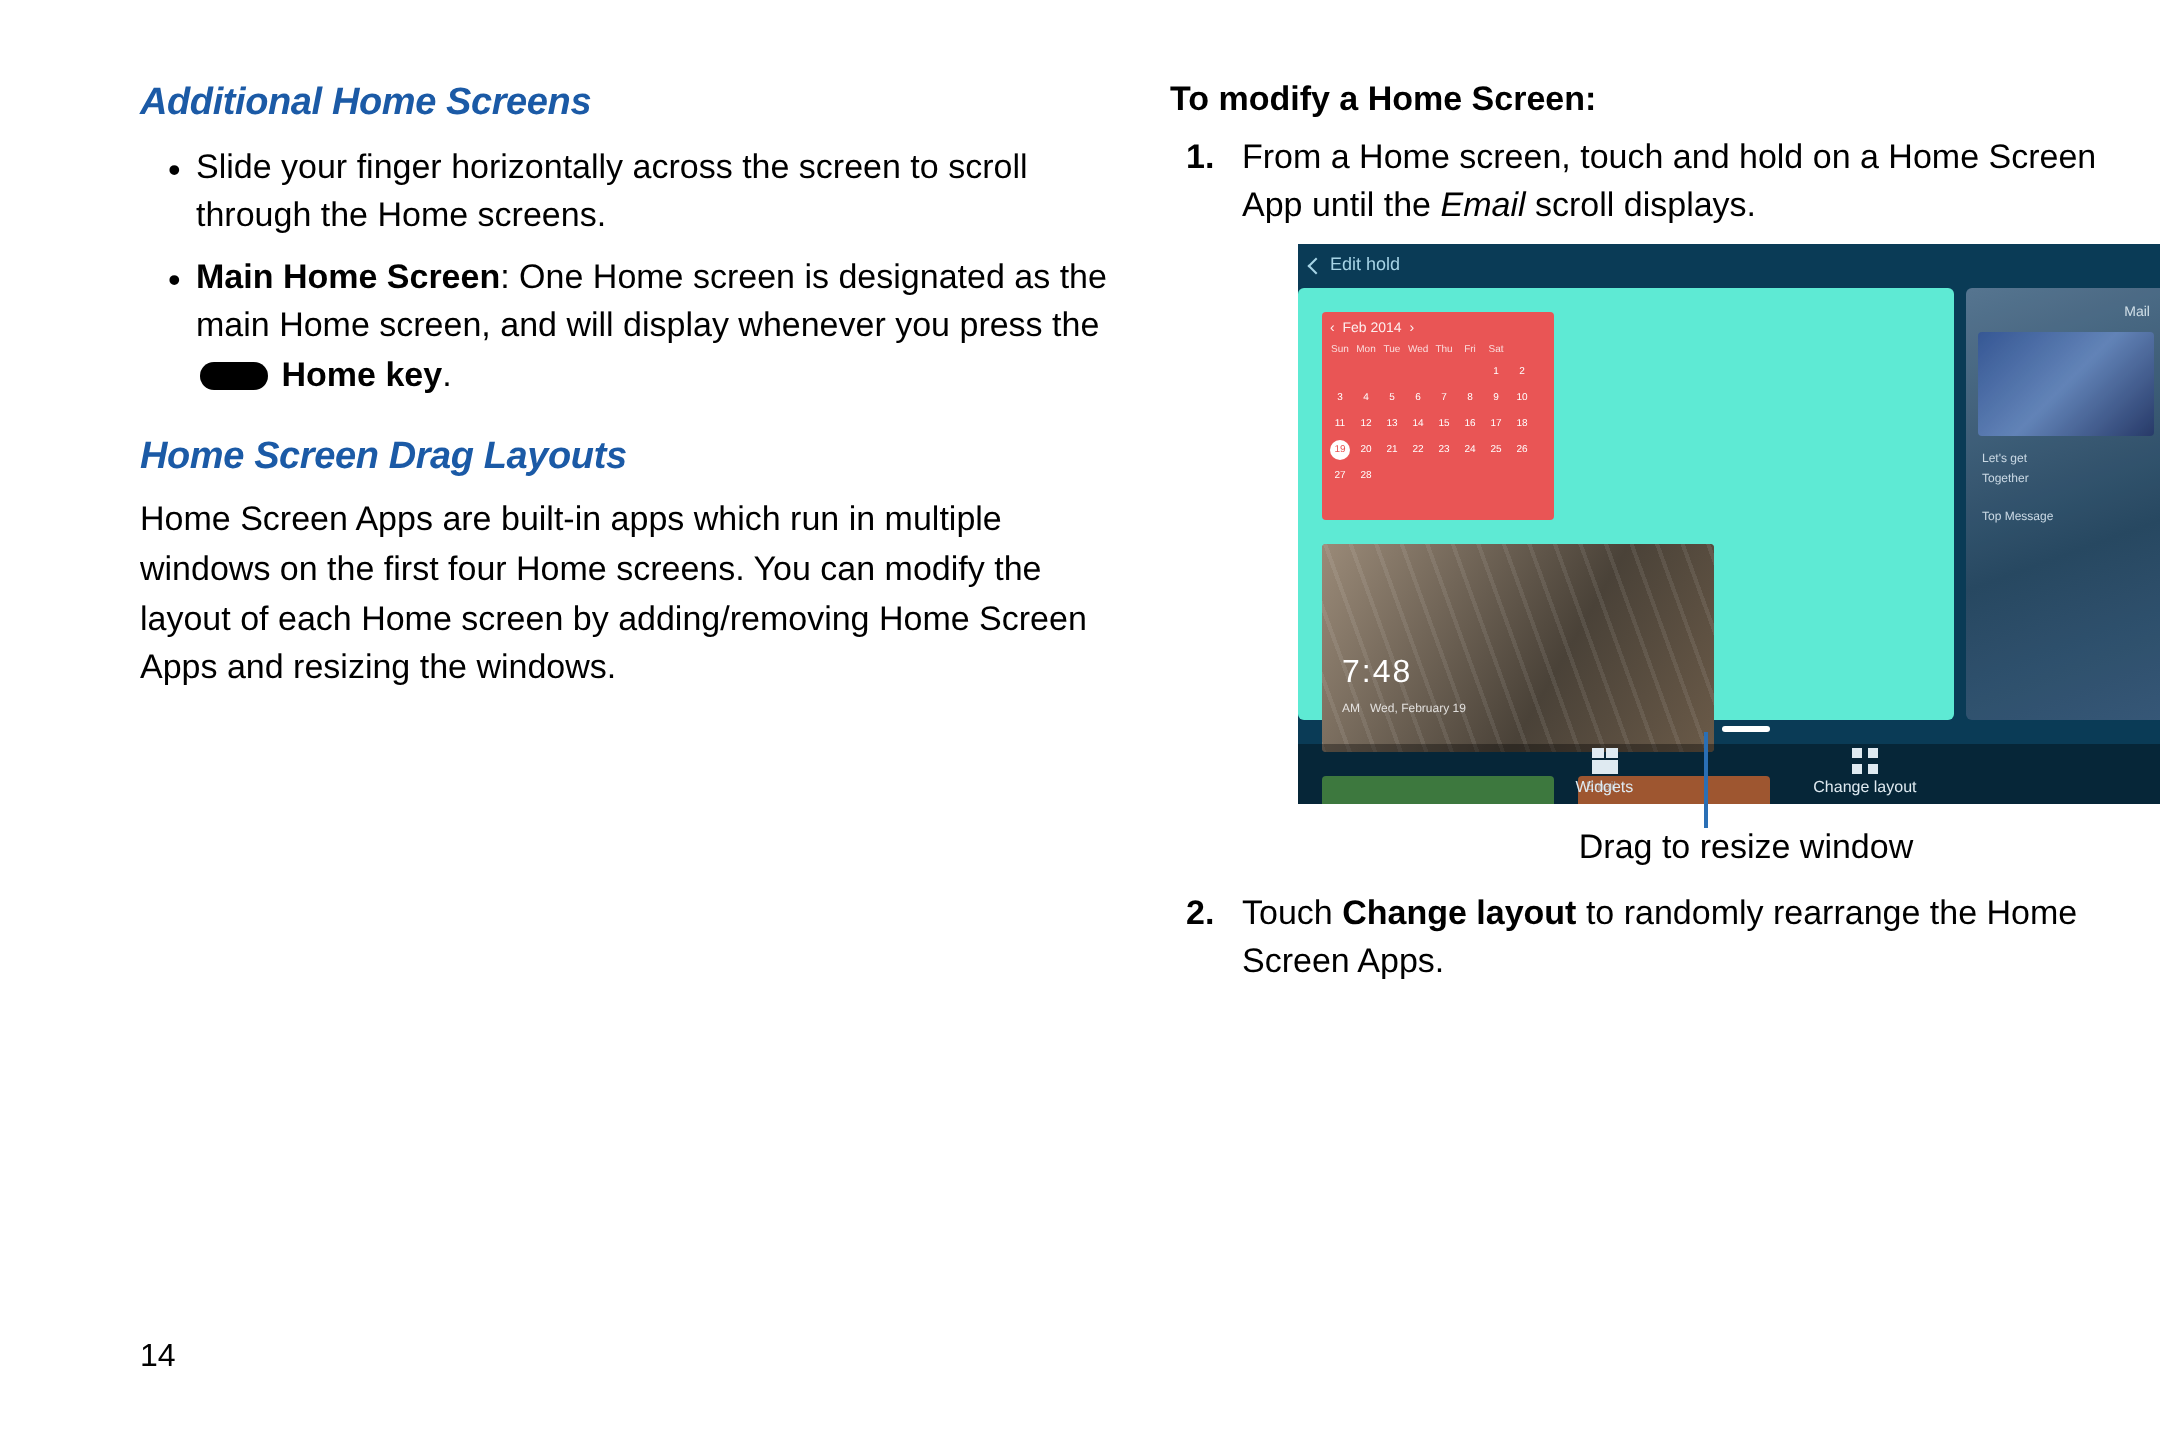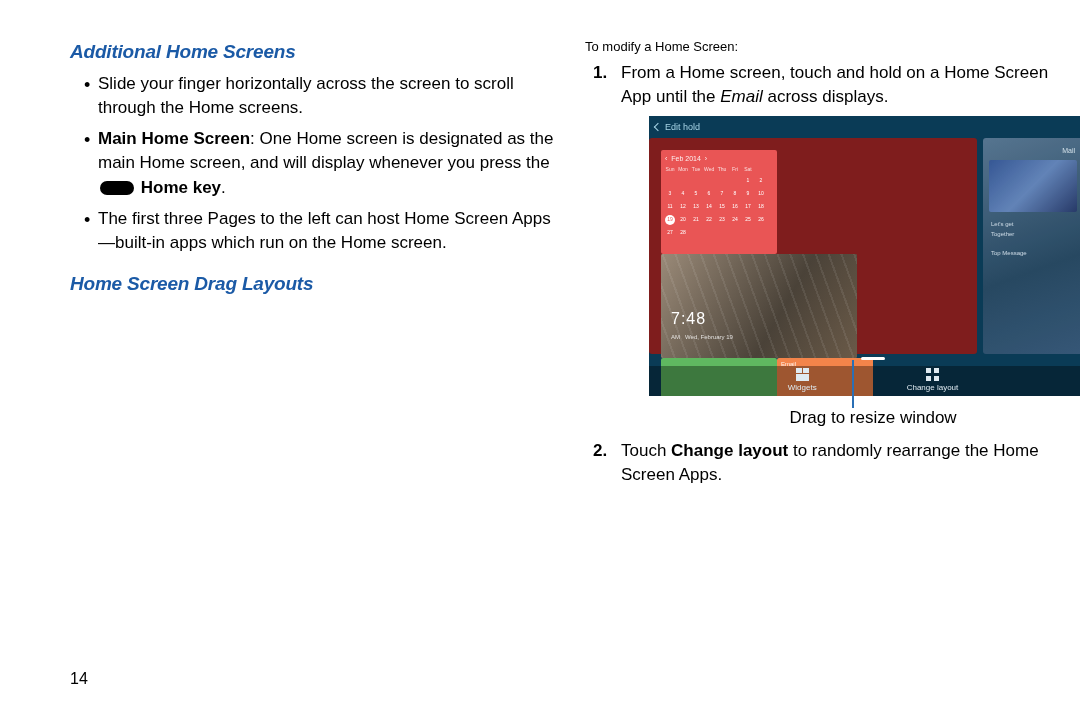--- a/index.html
+++ b/index.html
@@ -27,22 +27,22 @@
   .h-blue {
     font-family: Arial, Helvetica, sans-serif;
     font-weight: 900;
     font-style: italic;
     color: #1b5aa6;
     font-size: 19px;
     margin-bottom: 6px;
     letter-spacing: -0.2px;
   }
   .h-black {
-    font-weight: normal;
-    font-size: 13px;
+    font-weight: bold;
+    font-size: 17px;
     margin-bottom: 4px;
   }
   .para {
     margin-bottom: 6px;
   }
   ul.bullets {
     list-style: none;
     padding-left: 14px;
     margin-bottom: 8px;
   }
@@ -120,26 +120,26 @@
   .panels {
     position: absolute;
     top: 22px; left: -20px;
     display: flex;
     gap: 6px;
     align-items: flex-start;
   }
   .panel-main {
     width: 328px;
     height: 216px;
-    background: #7f1d1d;
+    background: #5eead4;
     border-radius: 3px;
     padding: 12px;
     display: flex;
     flex-wrap: wrap;
-    gap: 0;
+    gap: 12px;
     align-content: flex-start;
   }
   .panel-side {
     width: 100px;
     height: 216px;
     background: linear-gradient(160deg, #5d7a95 0%, #2a4a63 60%, #3a5a7a 100%);
     border-radius: 3px;
     opacity: 0.92;
   }
   .tile {
@@ -291,31 +291,31 @@
 
 <div class="cols">
 
   <div class="col col-left">
     <div class="h-blue">Additional Home Screens</div>
     <ul class="bullets">
       <li>Slide your finger horizontally across the screen to scroll through the Home screens.</li>
       <li>
         <b>Main Home Screen</b><span>: One Home screen is designated as the main Home screen, and will display whenever you press the </span><span class="homekey"></span> <b>Home key</b><span>.</span>
       </li>
-      <li>The first three Pages to the left can host Home Screen Apps—built-in apps which run on the Home screen.</li>
     </ul>
     <div class="sp-6"></div>
     <div class="h-blue">Home Screen Drag Layouts</div>
+    <p class="para">Home Screen Apps are built-in apps which run in multiple windows on the first four Home screens. You can modify the layout of each Home screen by adding/removing Home Screen Apps and resizing the windows.</p>
   </div>
 
   <div class="col col-right">
     <div class="h-black">To modify a Home Screen:</div>
     <ol class="steps">
       <li>
-        <span>From a Home screen, touch and hold on a Home Screen App until the </span><em>Email</em><span> across displays.</span>
+        <span>From a Home screen, touch and hold on a Home Screen App until the </span><em>Email</em><span> scroll displays.</span>
 
         <div class="figure">
           <div class="screen">
             <div class="editbar">
               <span class="chev"></span>
               <span>Edit hold</span>
             </div>
             <div class="panels">
               <div style="width:14px"></div>
               <div class="panel-main">

